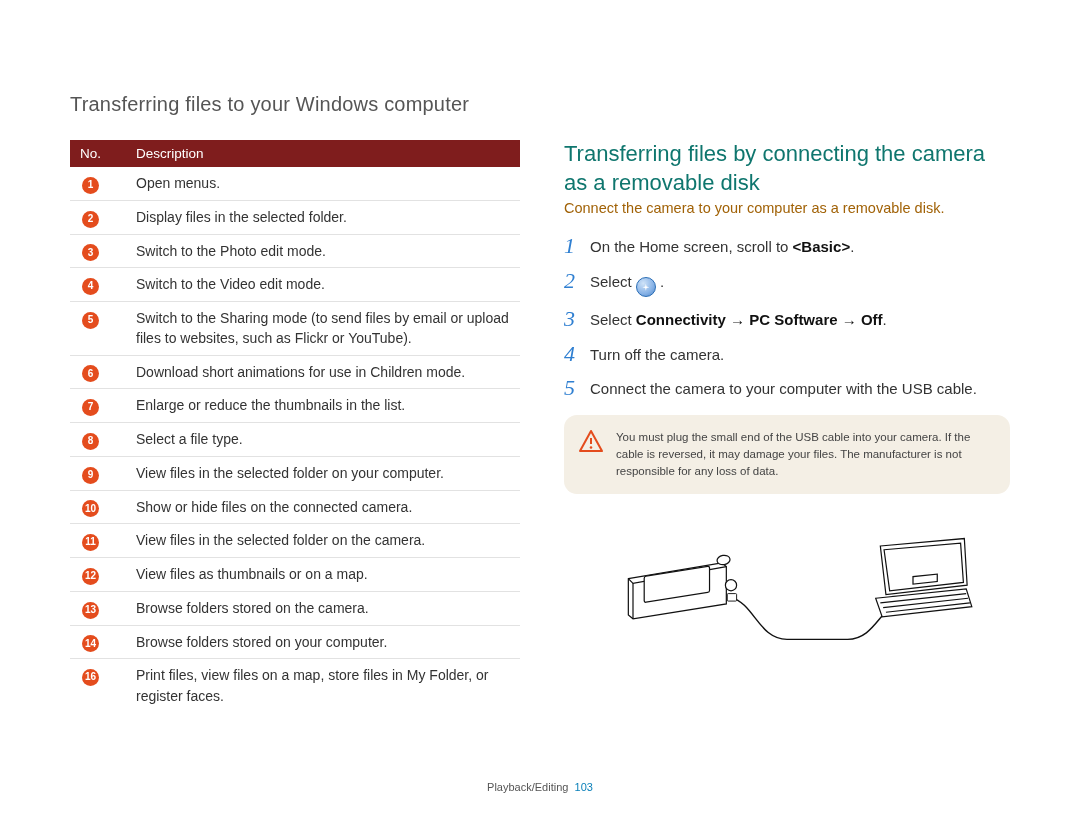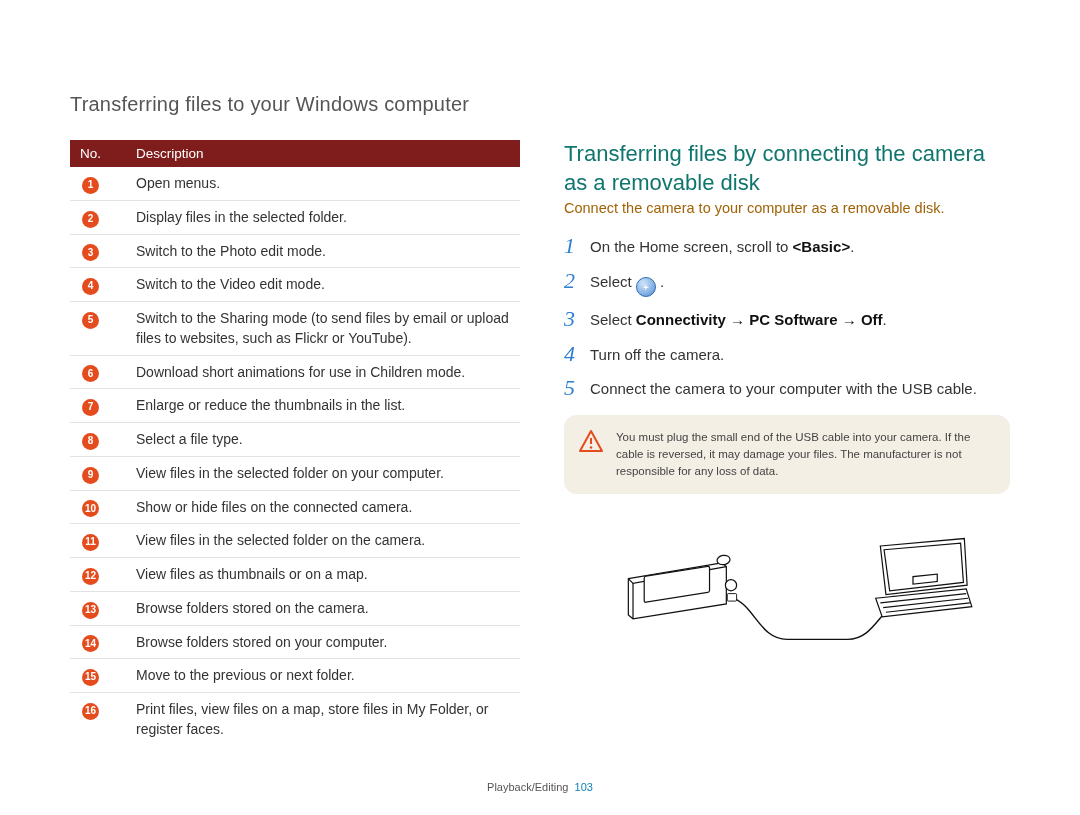--- a/index.html
+++ b/index.html
@@ -227,24 +227,20 @@
             </tr>
             <tr>
               <td><span class="num-badge">13</span></td>
               <td>Browse folders stored on the camera.</td>
             </tr>
             <tr>
               <td><span class="num-badge">14</span></td>
               <td>Browse folders stored on your computer.</td>
             </tr>
             <tr>
-              <td><span class="num-badge">15</span></td>
-              <td>Move to the previous or next folder.</td>
-            </tr>
-            <tr>
               <td><span class="num-badge">16</span></td>
               <td>Print files, view files on a map, store files in My Folder, or register faces.</td>
             </tr>
           </tbody>
       </table>
     </div>
 
     <div class="col-right">
       <div class="section-heading">Transferring files by connecting the camera as a removable disk</div>
       <div class="intro-text">Connect the camera to your computer as a removable disk.</div>

